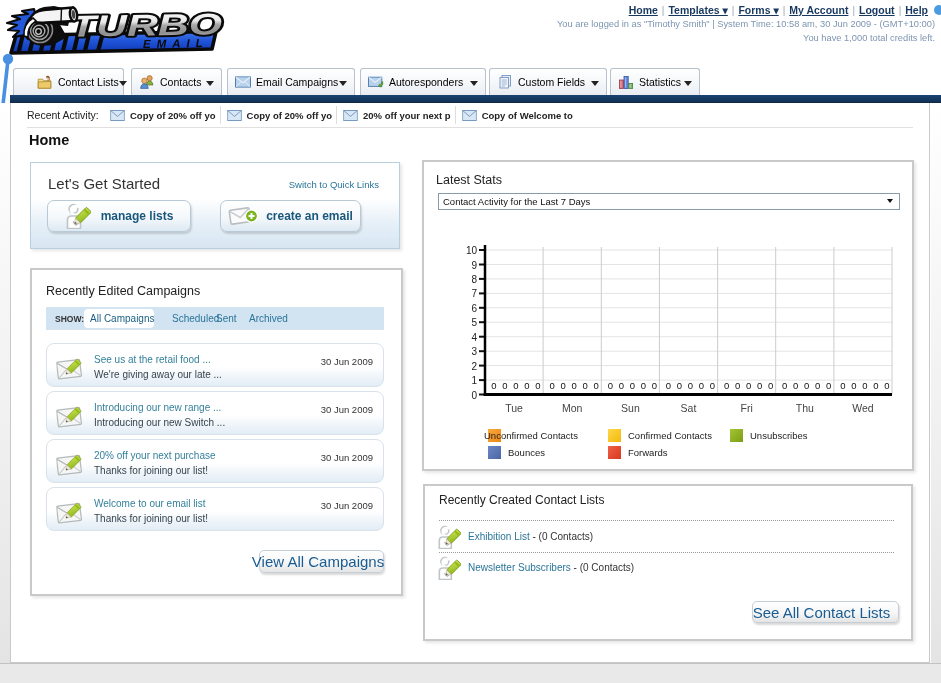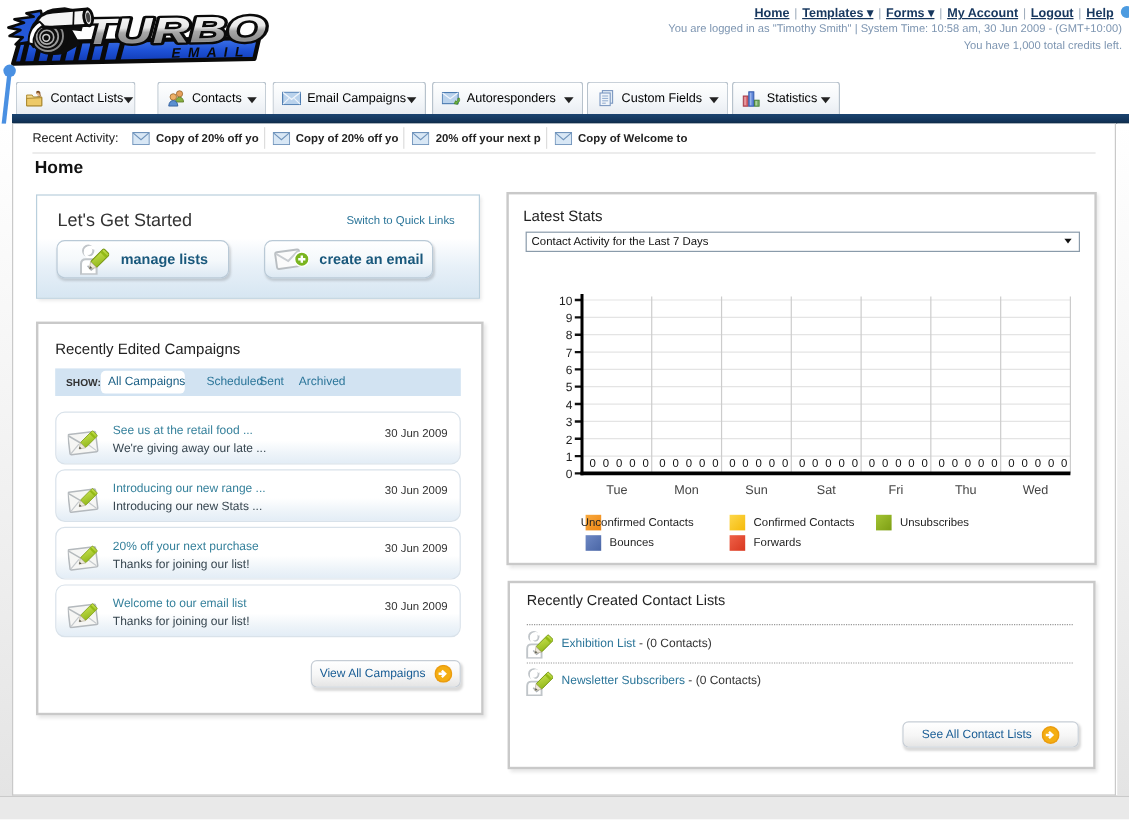--- a/index.html
+++ b/index.html
@@ -16,21 +16,21 @@
   .tab .ic{margin:0 5px 0 7px;width:16px;height:16px;flex-shrink:0;}
   .tab .arr{margin:2px 7px 0 auto;flex-shrink:0;width:0;height:0;border-left:4px solid transparent;
        border-right:4px solid transparent;border-top:5px solid #222;}
   .bluelink{color:#2b7599;font-size:10px;text-decoration:none;}
   .box-border{border:2px solid #c9c9c9;background:#fff;box-shadow:2px 2px 3px rgba(0,0,0,0.10);}
   .campitem{position:absolute;left:46px;width:338px;height:44px;border:1px solid #d9e2ea;
        border-radius:8px;background:linear-gradient(#ffffff 55%,#eef4f9 80%,#e3edf6);box-sizing:border-box;}
   .btn{position:absolute;border:1px solid #c6cdd5;border-radius:5px;
        background:linear-gradient(#ffffff,#f6f6f6 55%,#e5e5e5);
        box-shadow:1px 2px 2px rgba(0,0,0,0.15);display:flex;align-items:center;justify-content:center;
-       font-size:10px;color:#185c94;box-sizing:border-box;white-space:nowrap;}
+       font-size:15px;color:#185c94;box-sizing:border-box;white-space:nowrap;}
   .dotline{border-top:1px dotted #999;height:0;}
 </style>
 </head>
 <body>
 <svg width="0" height="0" style="position:absolute;">
 <defs>
 <linearGradient id="chrome" x1="0" y1="0" x2="0" y2="1">
  <stop offset="0" stop-color="#ffffff"></stop>
         <stop offset="0.40" stop-color="#e8e8e8"></stop>
  <stop offset="0.52" stop-color="#a8a8a8"></stop>
@@ -170,21 +170,21 @@
 </div>
 <div class="abs info" style="right:6px;top:19px;">You are logged in as "Timothy Smith" | System Time: 10:58 am, 30 Jun 2009 - (GMT+10:00)</div>
 <div class="abs info" style="right:6px;top:33px;">You have 1,000 total credits left.</div>
 <div class="abs" style="left:934px;top:5px;width:10px;height:10px;border-radius:50%;background:#4c9be0;"></div>
 
 <svg class="abs" style="left:0;top:50px;width:20px;height:72px;" viewBox="0 0 20 72">
   <line x1="8" y1="10" x2="1.5" y2="68" stroke="#4a90e2" stroke-width="3.6"></line>
   <circle cx="8" cy="9" r="5.2" fill="#4a90e2"></circle>
 </svg>
 
-<div class="tab" style="left:13px;width:100px;"><svg class="ic" viewBox="0 0 16 16">
+<div class="tab" style="left:13px;width:111px;padding-left:16px;"><svg class="ic" viewBox="0 0 16 16">
       <use href="#sym-folder"></use>
     </svg>Contact Lists<span class="arr"></span></div>
 <div class="tab" style="left:131px;width:91px;"><svg class="ic" viewBox="0 0 16 16">
       <use href="#sym-people"></use>
     </svg>Contacts<span class="arr"></span></div>
 <div class="tab" style="left:227px;width:128px;"><svg class="ic" style="height:12px;" viewBox="0 0 18 13">
       <use href="#sym-env"></use>
     </svg>Email Campaigns<span class="arr"></span></div>
 <div class="tab" style="left:360px;width:126px;"><svg class="ic" style="height:13px;" viewBox="0 0 18 14">
       <use href="#sym-envarrow"></use>
@@ -267,21 +267,21 @@
   </svg>
 <svg class="abs" style="left:56px;top:499px;width:31px;height:25px;" viewBox="0 0 34 28">
     <use href="#sym-envpencil"></use>
   </svg>
 
 <div class="abs" style="left:94px;top:354px;font-size:10px;color:#35809b;">See us at the retail food ...</div>
 <div class="abs" style="left:94px;top:369px;font-size:10px;color:#36454f;">We're giving away our late ...</div>
 <div class="abs" style="right:568px;top:356px;font-size:9.5px;color:#333;">30 Jun 2009</div>
 
 <div class="abs" style="left:94px;top:402px;font-size:10px;color:#35809b;">Introducing our new range ...</div>
-<div class="abs" style="left:94px;top:417px;font-size:10px;color:#36454f;">Introducing our new Stats ...</div>
+<div class="abs" style="left:94px;top:417px;font-size:10px;color:#36454f;">Introducing our new Switch ...</div>
 <div class="abs" style="right:568px;top:404px;font-size:9.5px;color:#333;">30 Jun 2009</div>
 
 <div class="abs" style="left:94px;top:450px;font-size:10px;color:#35809b;">20% off your next purchase</div>
 <div class="abs" style="left:94px;top:465px;font-size:10px;color:#36454f;">Thanks for joining our list!</div>
 <div class="abs" style="right:568px;top:452px;font-size:9.5px;color:#333;">30 Jun 2009</div>
 
 <div class="abs" style="left:94px;top:498px;font-size:10px;color:#35809b;">Welcome to our email list</div>
 <div class="abs" style="left:94px;top:513px;font-size:10px;color:#36454f;">Thanks for joining our list!</div>
 <div class="abs" style="right:568px;top:500px;font-size:9.5px;color:#333;">30 Jun 2009</div>
 

